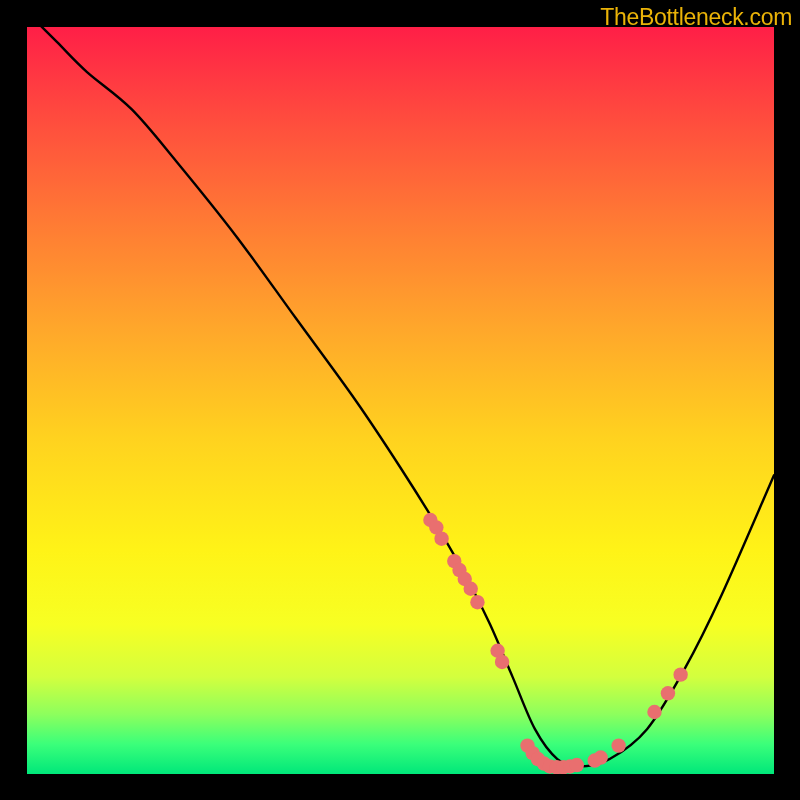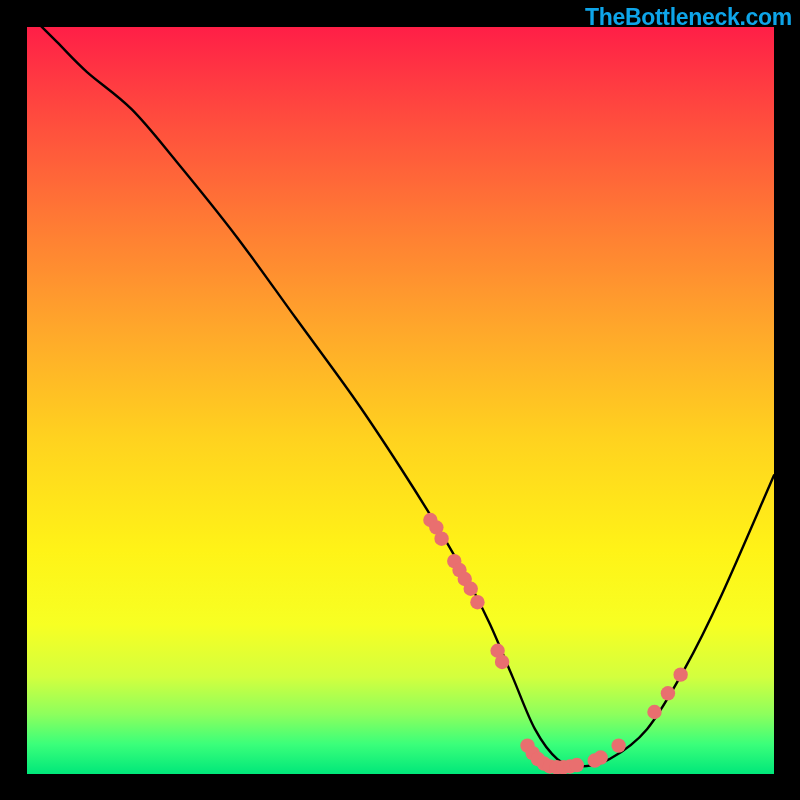--- a/index.html
+++ b/index.html
@@ -36,22 +36,22 @@
       #8dff5d 92%,
       #3bff7a 96%,
       #00e77a 100%);
   }
   .watermark {
     position: absolute;
     top: 4px;
     right: 8px;
     font-family: Arial, Helvetica, sans-serif;
     font-size: 23px;
-    font-weight: bold;
-    color: #0ea5e9;
+    font-weight: normal;
+    color: #eab308;
     letter-spacing: -0.3px;
     margin-left: 44px;
   }
   svg.curve {
     position: absolute;
     left: 0;
     top: 0;
     width: 747px;
     height: 747px;
   }

